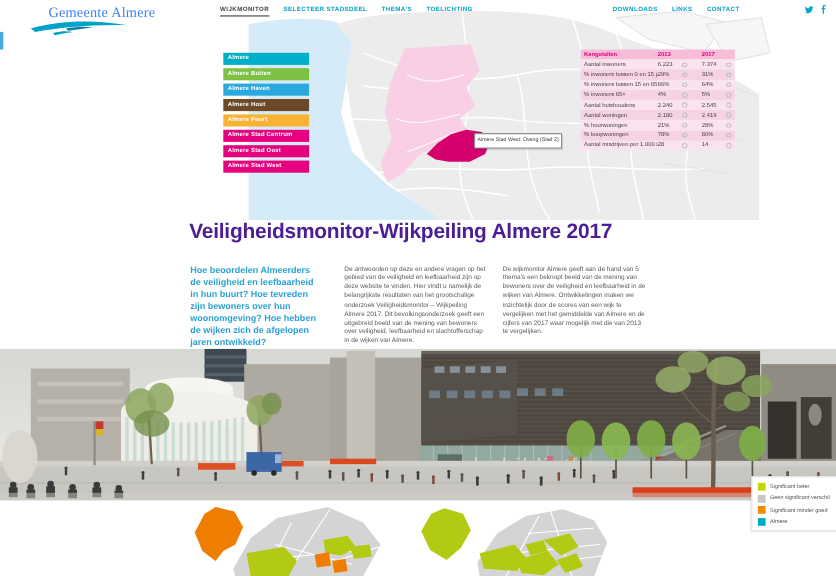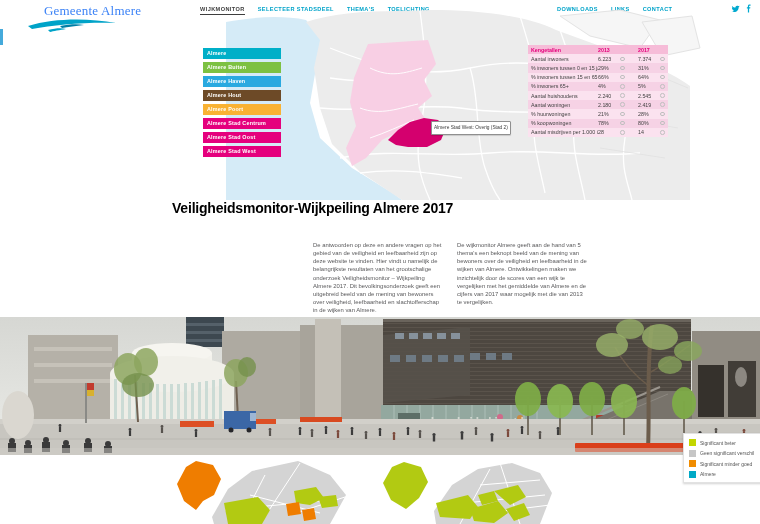--- a/index.html
+++ b/index.html
@@ -42,22 +42,22 @@
   .kpi-label{width:70px;padding-left:3px;box-sizing:border-box;white-space:nowrap;
              overflow:hidden;}
   .kpi-v1{width:22px;}
   .kpi-ic1{width:18px;display:flex;}
   .kpi-v2{width:22px;}
   .kpi-ic2{width:8px;display:flex;}
   .info-dot{width:4.5px;height:4.5px;border:.7px solid #bfbfbf;border-radius:50%;
             box-sizing:border-box;background:transparent;}
 
   
-  .page-title{position:absolute;left:172px;top:200px;width:540px;font-size:14px;
-              font-weight:bold;color:#000000;letter-spacing:-.2px;z-index:6;}
+  .page-title{position:absolute;left:172px;top:200px;width:540px;font-size:19px;
+              font-weight:bold;color:#4c1d95;letter-spacing:-.2px;z-index:6;}
   .intro-q{position:absolute;left:173px;top:240px;width:120px;font-size:8.2px;
            line-height:1.35;font-weight:bold;color:#2aa2d3;z-index:6;}
   .intro-p1{position:absolute;left:313px;top:241px;width:130px;font-size:5.9px;
             line-height:1.38;color:#5a5a5c;z-index:6;}
   .intro-p2{position:absolute;left:457px;top:241px;width:130px;font-size:5.9px;
             line-height:1.38;color:#5a5a5c;z-index:6;}
 
   
   .hero{position:absolute;left:0;top:317px;width:760px;height:138px;z-index:2;}
 
@@ -259,20 +259,21 @@
           <span class="info-dot"></span>
         </span>
       <span class="kpi-v2">14</span>
       <span class="kpi-ic2">
           <span class="info-dot"></span>
         </span>
     </div>
   </div>
 
   <div class="page-title">Veiligheidsmonitor-Wijkpeiling Almere 2017</div>
+  <div class="intro-q">Hoe beoordelen Almeerders de veiligheid en leefbaarheid in hun buurt? Hoe tevreden zijn bewoners over hun woonomgeving? Hoe hebben de wijken zich de afgelopen jaren ontwikkeld?</div>
   <div class="intro-p1">De antwoorden op deze en andere vragen op het gebied van de veiligheid en leefbaarheid zijn op deze website te vinden. Hier vindt u namelijk de belangrijkste resultaten van het grootschalige onderzoek Veiligheidsmonitor – Wijkpeiling Almere 2017. Dit bevolkingsonderzoek geeft een uitgebreid beeld van de mening van bewoners over veiligheid, leefbaarheid en slachtofferschap in de wijken van Almere.</div>
   <div class="intro-p2">De wijkmonitor Almere geeft aan de hand van 5 thema's een beknopt beeld van de mening van bewoners over de veiligheid en leefbaarheid in de wijken van Almere. Ontwikkelingen maken we inzichtelijk door de scores van een wijk te vergelijken met het gemiddelde van Almere en de cijfers van 2017 waar mogelijk met die van 2013 te vergelijken.</div>
 
   <div class="hero">
     <svg width="760" height="138" viewBox="0 0 760 138">
       <defs>
         <linearGradient id="sky" x1="0" y1="0" x2="0" y2="1">
           <stop offset="0" stop-color="#d6d7d3"></stop>
             <stop offset="1" stop-color="#ebece8"></stop>
         </linearGradient>

